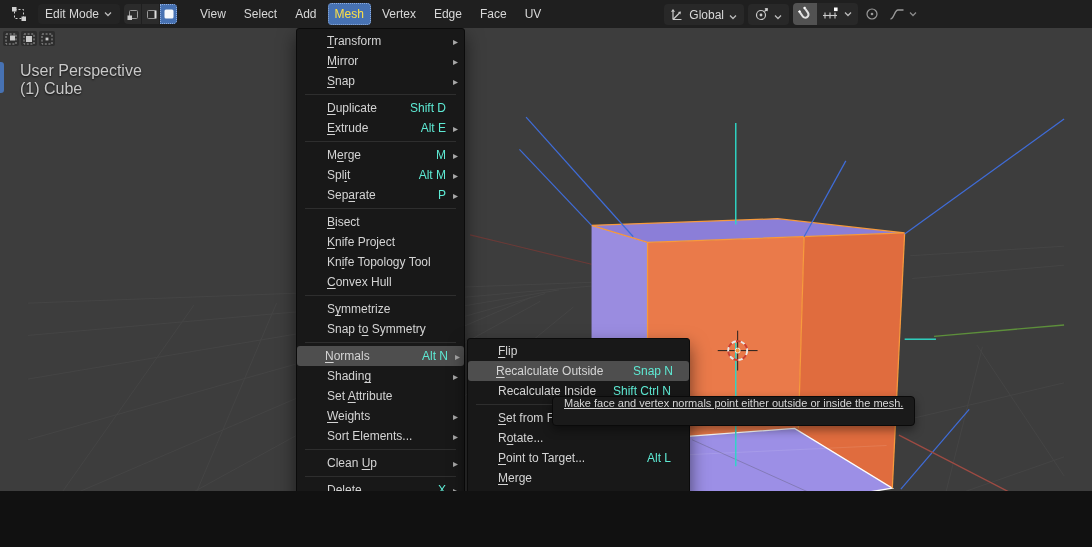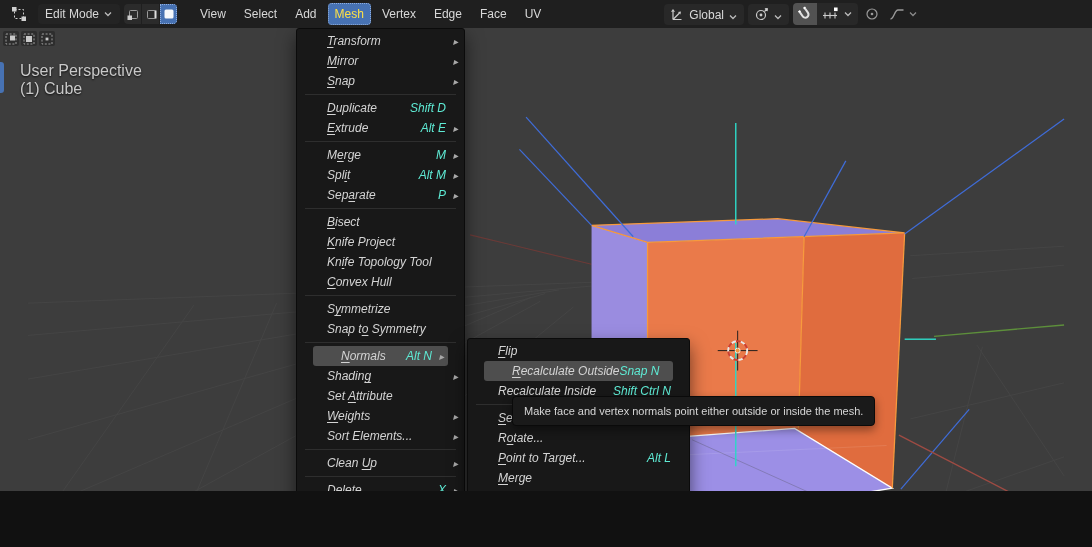--- a/index.html
+++ b/index.html
@@ -23,35 +23,35 @@
   .plain{display:flex;align-items:center;gap:3px;padding:3px 3px;}
   
   .tiles{position:absolute;left:3px;top:31px;display:flex;gap:2px;z-index:5;}
   .tile{width:16px;height:15px;background:#2d2d2d;border-radius:2px;display:flex;align-items:center;justify-content:center;}
   .vp-text{position:absolute;left:20px;top:62px;z-index:5;color:#c9c9c9;font-size:16px;
            text-shadow:0 1px 2px rgba(0,0,0,.8);line-height:18px;}
   .tool-sliver{position:absolute;left:0;top:62px;width:4px;height:31px;background:#4772b3;border-radius:0 3px 3px 0;z-index:5;}
   svg.viewport{position:absolute;left:0;top:28px;z-index:1;}
   
   .menu{position:absolute;background:#181818;border:1px solid #0b0b0b;border-radius:3px;
-        padding:2px 0;box-sizing:border-box;box-shadow:0 8px 18px rgba(0,0,0,.55);font-style:italic;}
+        padding:2px 0;box-sizing:border-box;box-shadow:0 8px 18px rgba(0,0,0,.55);}
   #mesh-menu{left:296px;top:28px;width:169px;z-index:10;}
   #normals-menu{left:467px;top:338px;width:223px;z-index:11;}
   .mi{height:20px;display:flex;align-items:center;padding:0 6px 0 30px;}
   .mi .lbl{flex:1;white-space:nowrap;color:#d4d4d4;}
   .mi .u{text-decoration:underline;text-underline-offset:2px;}
   .mi .sc{color:#5eead4;margin-right:2px;white-space:nowrap;}
   .mi .arr{width:10px;text-align:right;color:#a8a8a8;font-size:10px;}
   .arr.has::before{content:"\25B8";}
-  .mi.hl{background:#4e4e4e;margin:0 16px;border-radius:3px;padding-left:28px;padding-right:4px;}
+  .mi.hl{background:#4e4e4e;margin:0 0;border-radius:3px;padding-left:28px;padding-right:4px;}
   .sep{height:1px;background:#2e2e2e;margin:3px 8px;}
   
-  .tooltip{position:absolute;left:512px;top:396px;height:28px;display:flex;align-items:center;
+  .tooltip{position:absolute;left:552px;top:396px;height:28px;display:flex;
            background:#1a1a1a;border:1px solid #0a0a0a;border-radius:4px;padding:0 11px;
-           color:#d6d6d6;font-size:11px;white-space:nowrap;z-index:30;box-shadow:0 4px 10px rgba(0,0,0,.4);}
+           color:#d6d6d6;font-size:11px;white-space:nowrap;z-index:30;box-shadow:0 4px 10px rgba(0,0,0,.4);text-decoration:underline;}
 </style>
 </head>
 <body>
 
 <div class="stage">
 
   <svg class="viewport" width="1092" height="519" viewBox="0 28 1092 547">
 
     <g stroke="#474747" stroke-width="1" opacity="0.8">
       <line x1="0" y1="318" x2="594" y2="296"></line>

